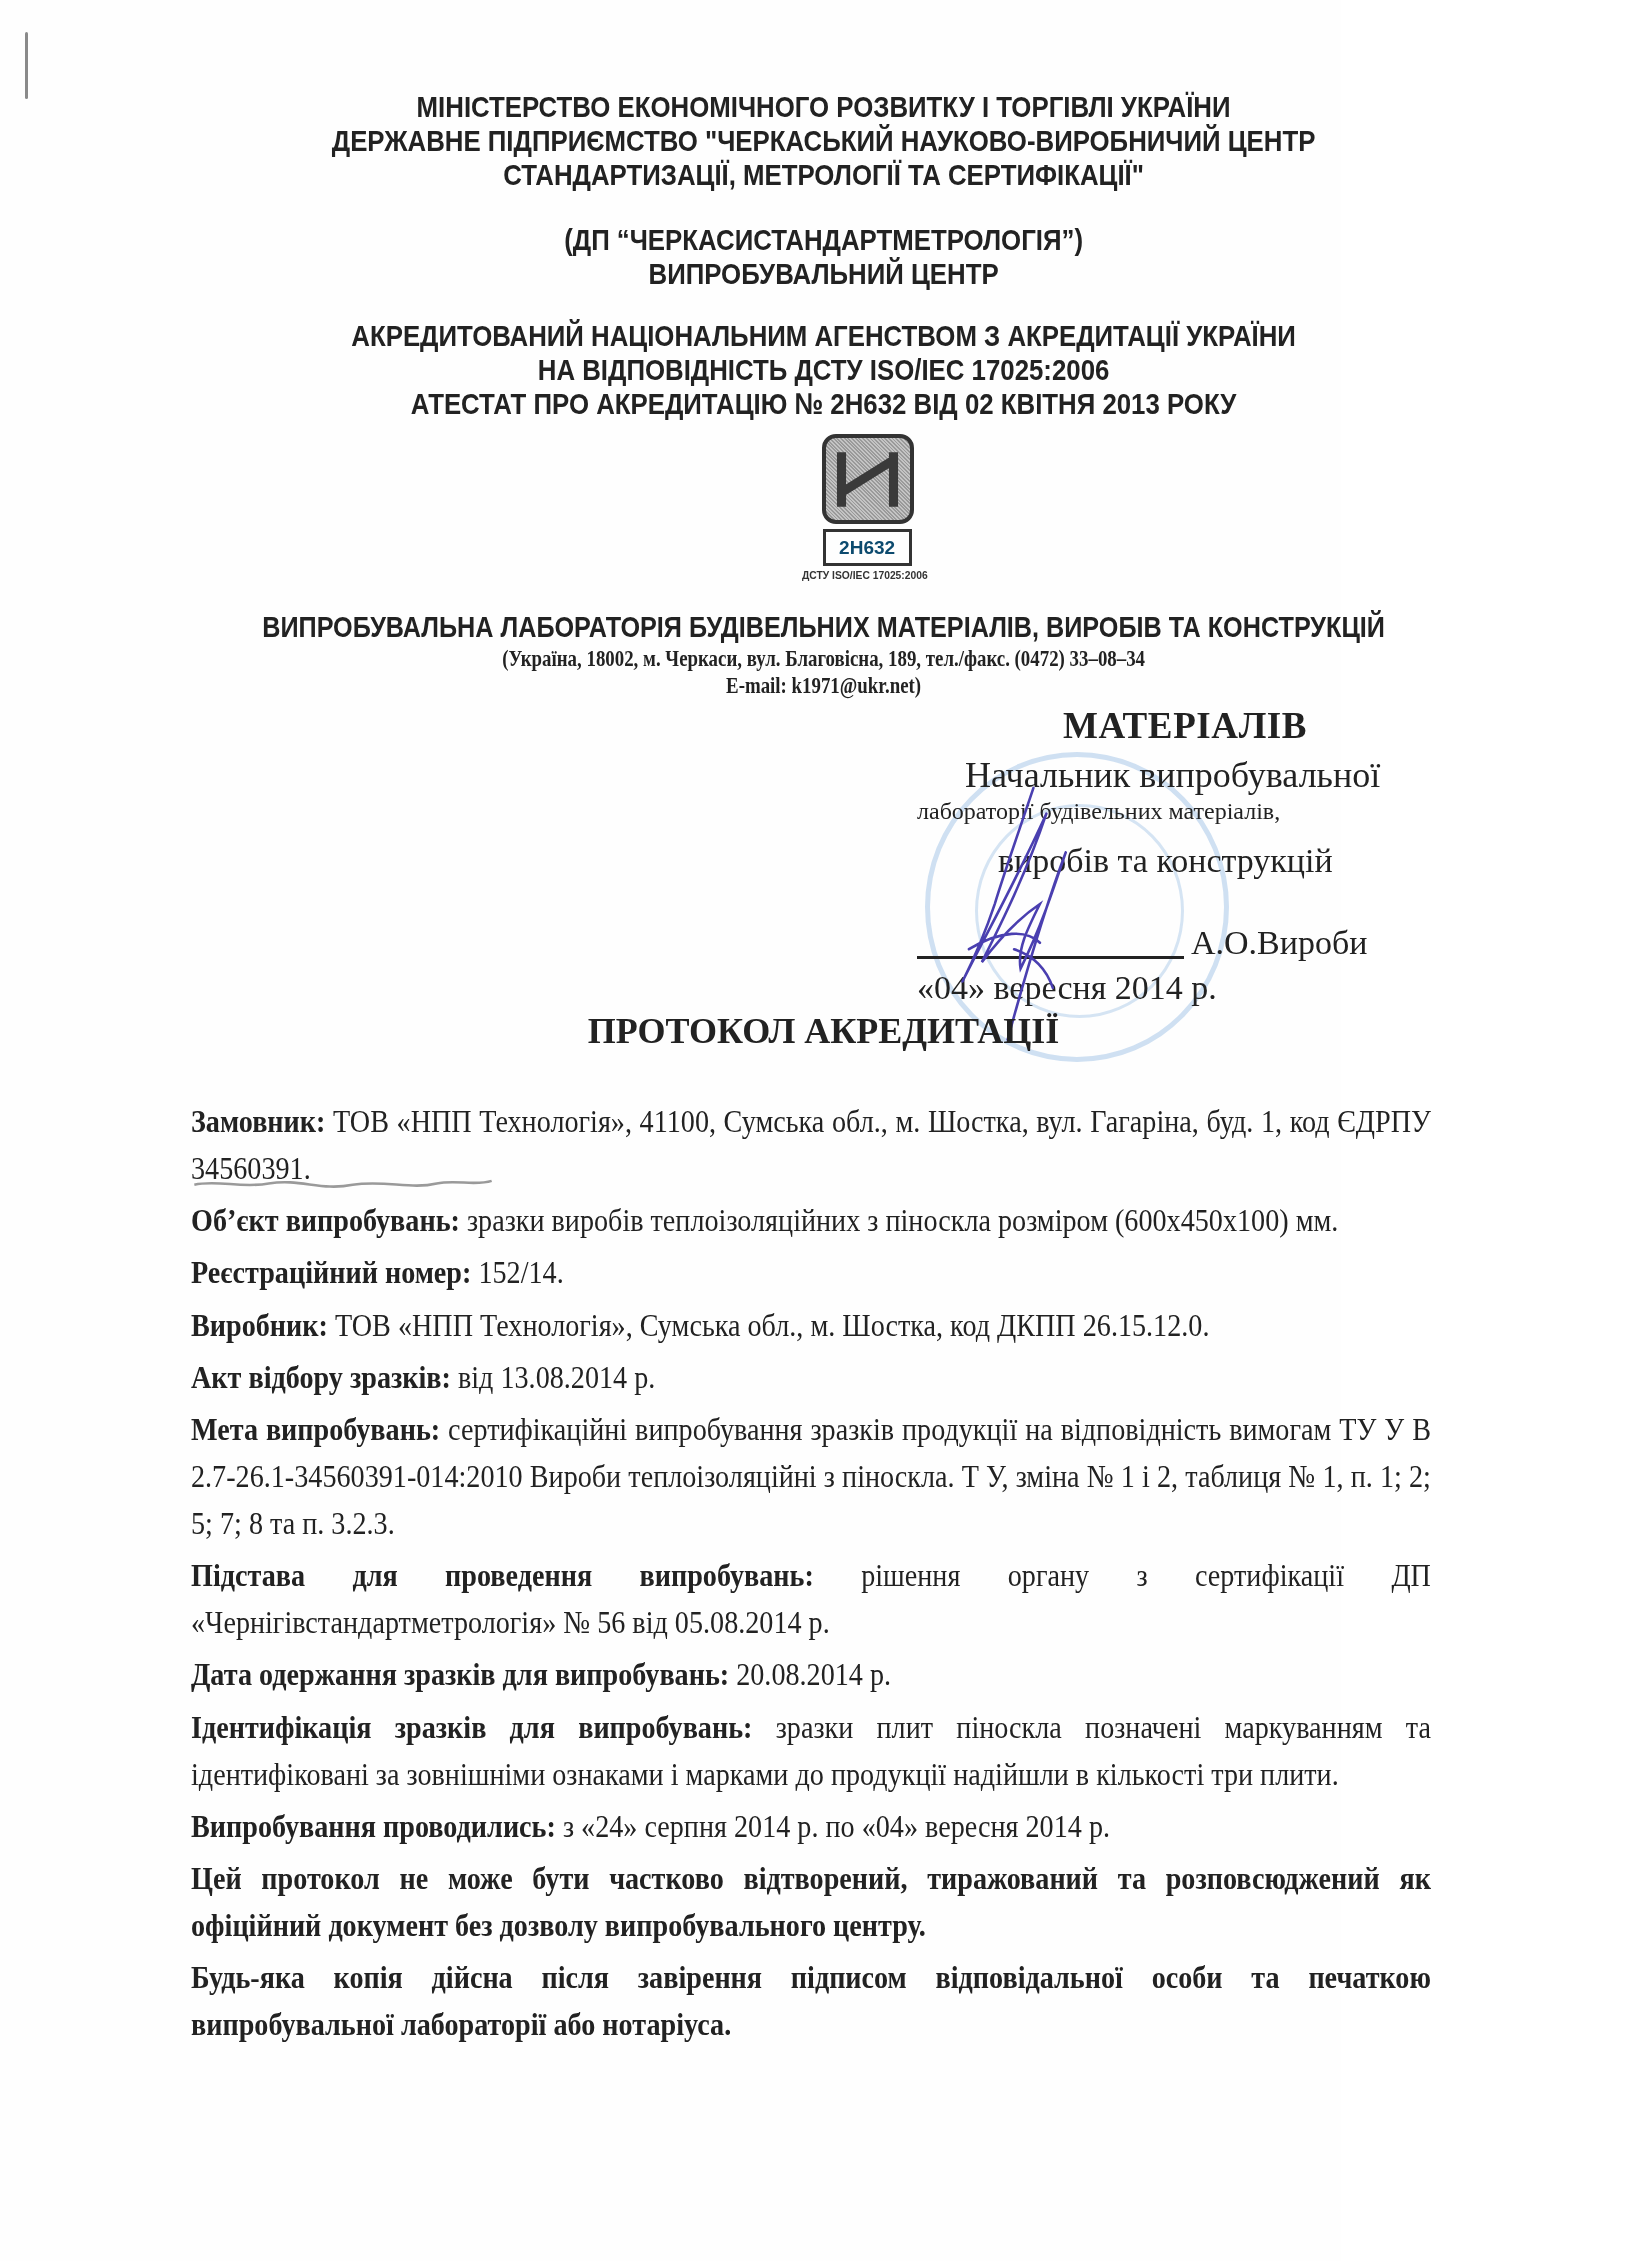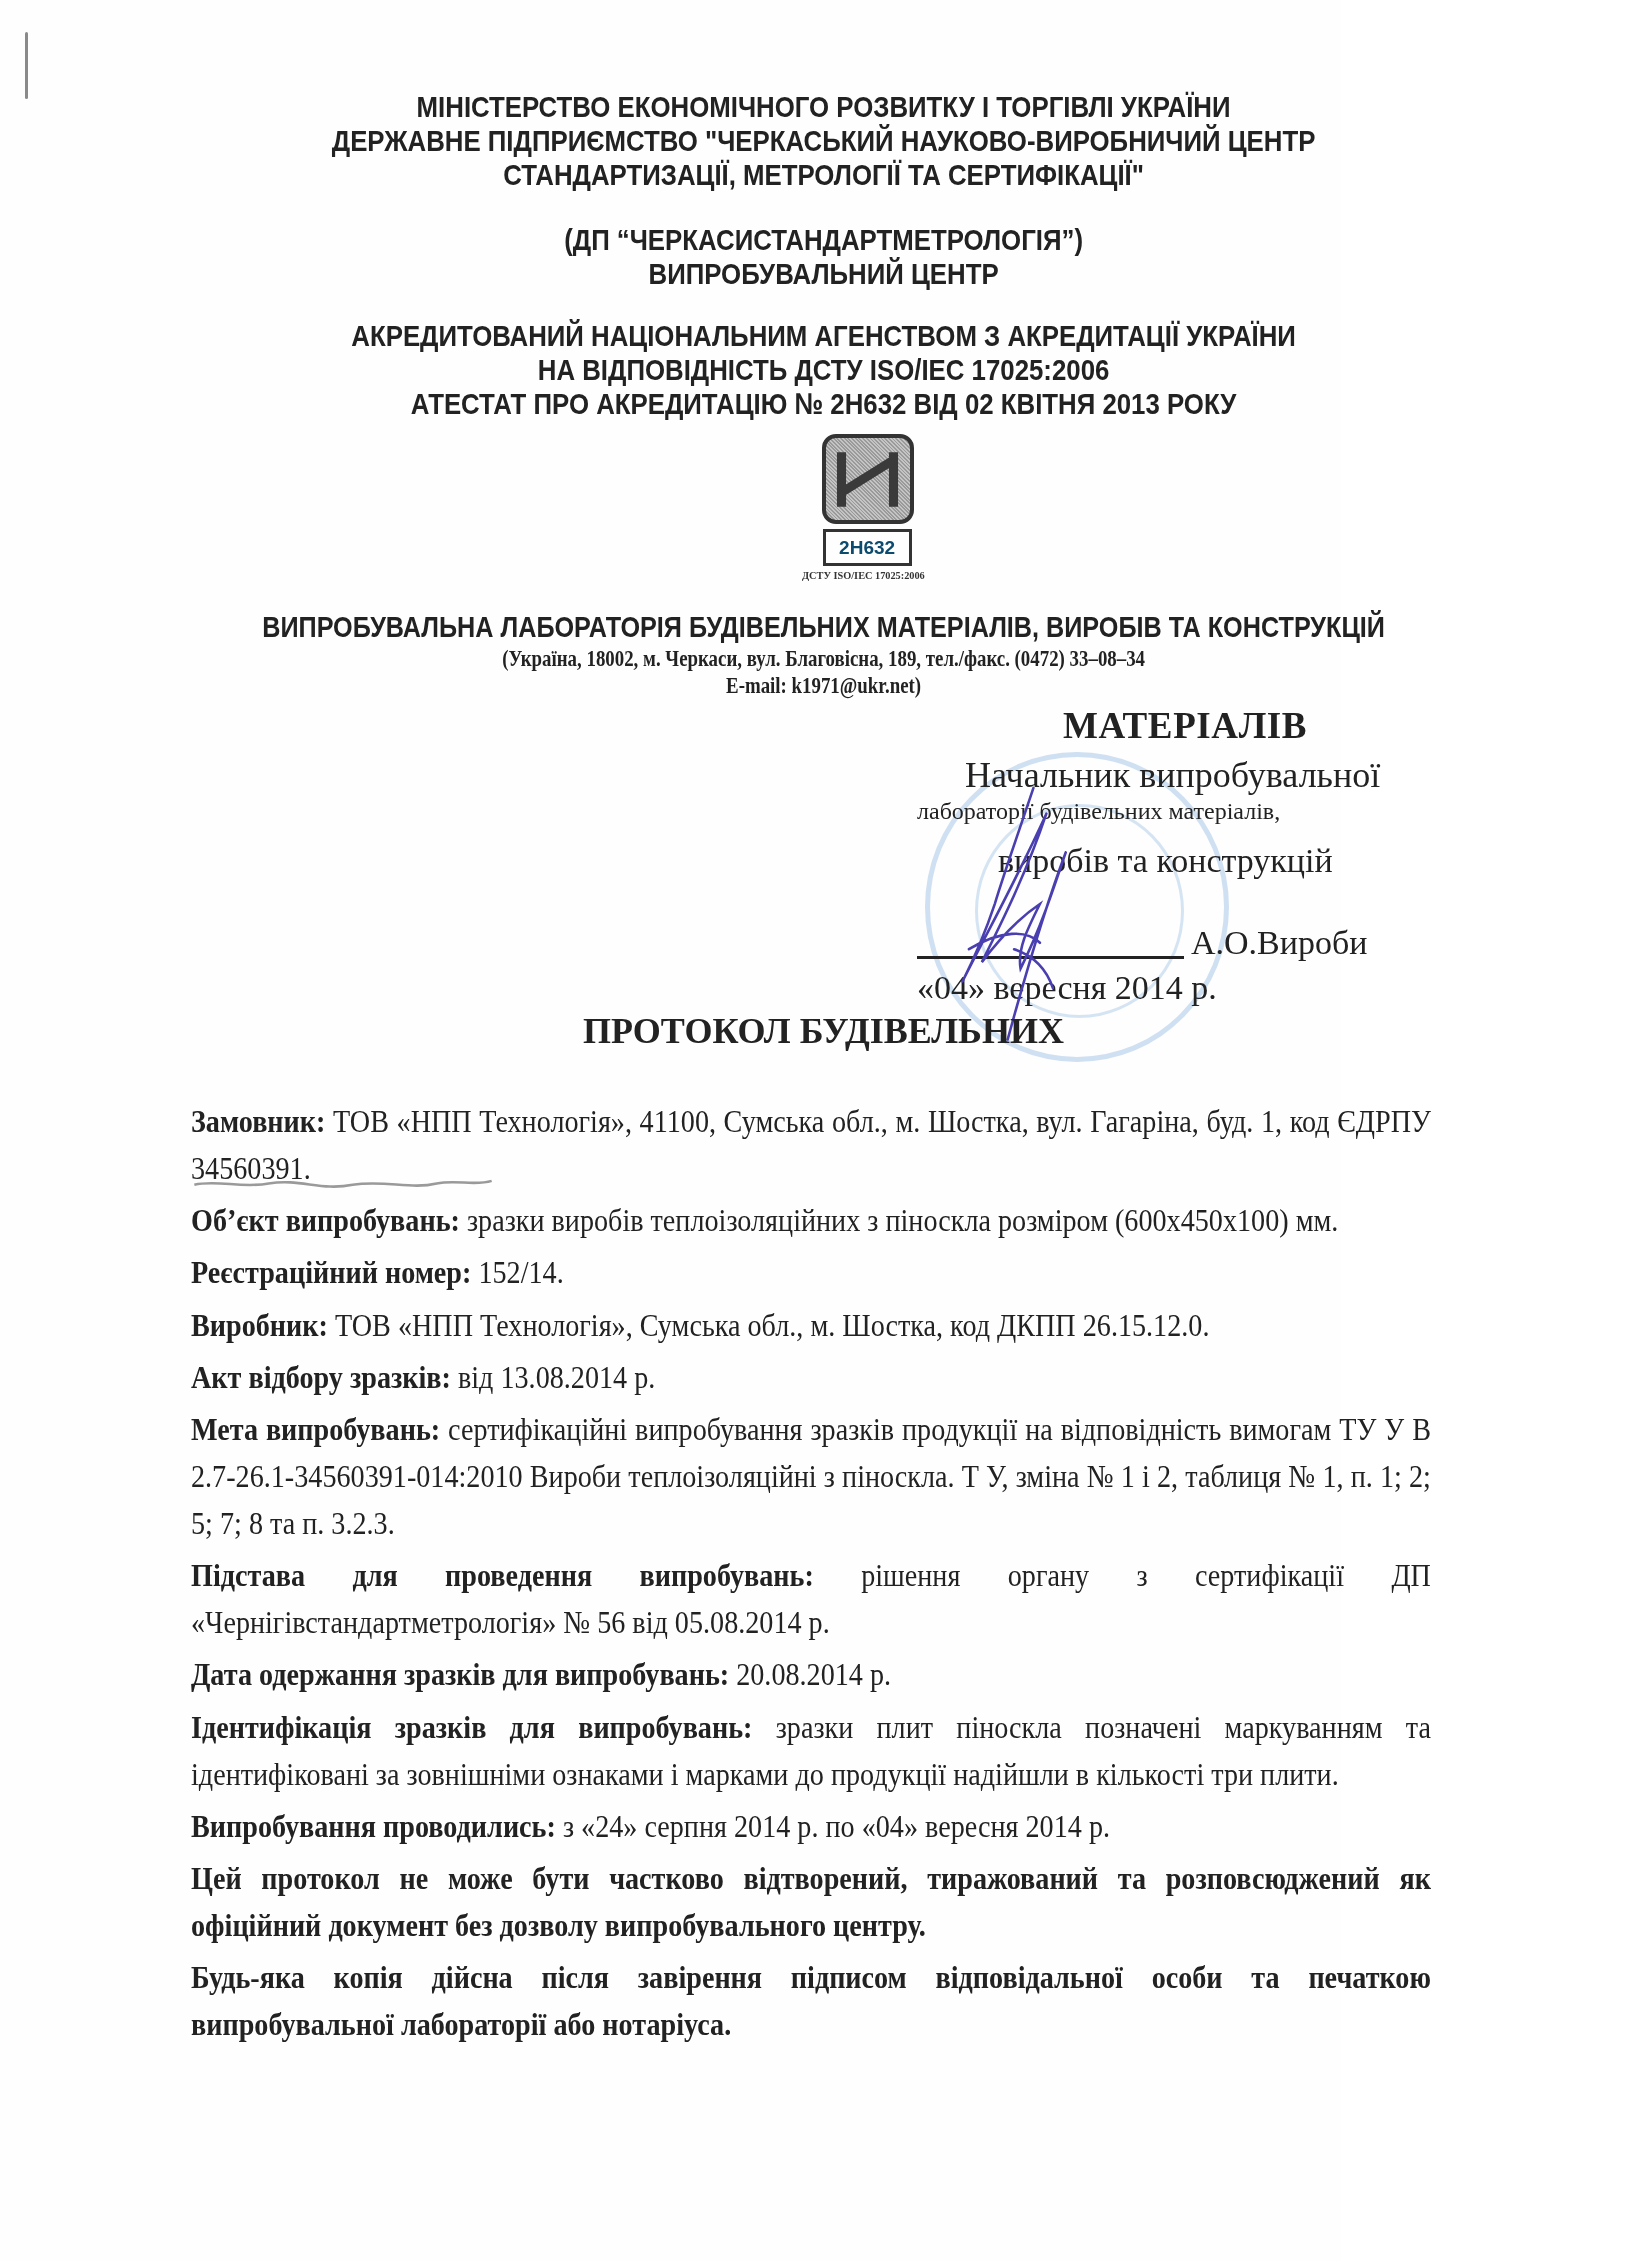--- a/index.html
+++ b/index.html
@@ -14,21 +14,21 @@
   .hdr .ln { display: block; font-size: 30px; line-height: 34px; white-space: nowrap; }
 
   .logo-wrap { position: absolute; left: 820px; top: 434px; width: 103px; }
   .logo-box { width: 92px; height: 90px; border: 4.5px solid #333; border-radius: 14px;
               background: repeating-linear-gradient(45deg,#9a9a9a 0 1.3px,#c4c4c4 1.3px 2.6px);
               position: relative; box-sizing: border-box; margin-left: 1.9px; }
   .logo-box svg { position: absolute; left: 9px; top: 9px; }
   .logo-code { width: 89px; height: 37px; border: 3.2px solid #333; box-sizing: border-box; margin: 5.2px 0 0 2.6px;
                font-family: Liberation Sans, sans-serif; font-weight: bold; font-size: 19px; color: #0c4a6e;
                display: flex; align-items: center; justify-content: center; }
-  .logo-std { font-family: Liberation Serif, serif; font-weight: bold; font-size: 10.3px; color: #333;
+  .logo-std { font-family: Liberation Sans, sans-serif; font-weight: bold; font-size: 10.3px; color: #333;
               white-space: nowrap; margin-left: -18px; margin-top: 3.9px; }
 
   .lab { position: absolute; left: 0; width: 1647px; text-align: center; color: #222; }
   .lab-title { top: 610px; font-family: "Liberation Sans", sans-serif; font-weight: bold; font-size: 30px;
                transform: scaleX(0.84); transform-origin: 824px 0; white-space: nowrap; }
   .lab-addr { top: 646px; font-family: "Liberation Serif", serif; font-weight: bold; font-size: 23px;
               transform: scaleX(0.82); transform-origin: 824px 0; white-space: nowrap; }
   .lab-mail { top: 673px; font-family: "Liberation Serif", serif; font-weight: bold; font-size: 23px;
               transform: scaleX(0.82); transform-origin: 824px 0; white-space: nowrap; }
 
@@ -103,21 +103,21 @@
     <div class="a-l3">виробів та конструкцій</div>
     <div class="sig-line"></div>
     <div class="a-name">А.О.Вироби</div>
     <div class="a-date">«04» вересня 2014 р.</div>
   </div>
 
   <svg class="signature" width="168" height="271" viewBox="0 0 260 420">
     <path d="M140 20 C120 80 95 150 80 200 C60 260 40 300 30 320 M30 320 C70 240 110 170 160 60 M160 60 C130 150 90 230 60 290 C90 250 120 220 150 200 C130 240 115 270 120 300 C150 240 170 180 190 120 M190 120 C160 200 130 300 100 410 M40 270 C90 240 130 240 150 260 M110 270 C140 280 160 300 170 330" stroke="#4a3fb0" stroke-width="4" fill="none" stroke-linecap="round"></path>
   </svg>
 
-  <div class="proto proto-title">ПРОТОКОЛ БУДІВЕЛЬНИХ</div>
+  <div class="proto proto-title">ПРОТОКОЛ АКРЕДИТАЦІЇ</div>
 
   <div class="body">
     <p><b>Замовник:</b><span> ТОВ «НПП Технологія», 41100, Сумська обл., м. Шостка, вул. Гагаріна, буд. 1, код ЄДРПУ 34560391.</span></p>
     <p><b>Об’єкт випробувань:</b><span> зразки виробів теплоізоляційних з піноскла розміром (600х450х100) мм.</span></p>
     <p><b>Реєстраційний номер:</b><span> 152/14.</span></p>
     <p><b>Виробник:</b><span> ТОВ «НПП Технологія», Сумська обл., м. Шостка, код ДКПП 26.15.12.0.</span></p>
     <p><b>Акт відбору зразків:</b><span> від 13.08.2014 р.</span></p>
     <p><b>Мета випробувань:</b><span> сертифікаційні випробування зразків продукції на відповідність вимогам ТУ У В 2.7-26.1-34560391-014:2010 Вироби теплоізоляційні з піноскла. Т У, зміна № 1 і 2, таблиця № 1, п. 1; 2; 5; 7; 8 та п. 3.2.3.</span></p>
     <p><b>Підстава для проведення випробувань:</b><span> рішення  органу з сертифікації ДП «Чернігівстандартметрологія» № 56 від 05.08.2014 р.</span></p>
     <p><b>Дата одержання зразків для випробувань:</b><span> 20.08.2014 р.</span></p>

